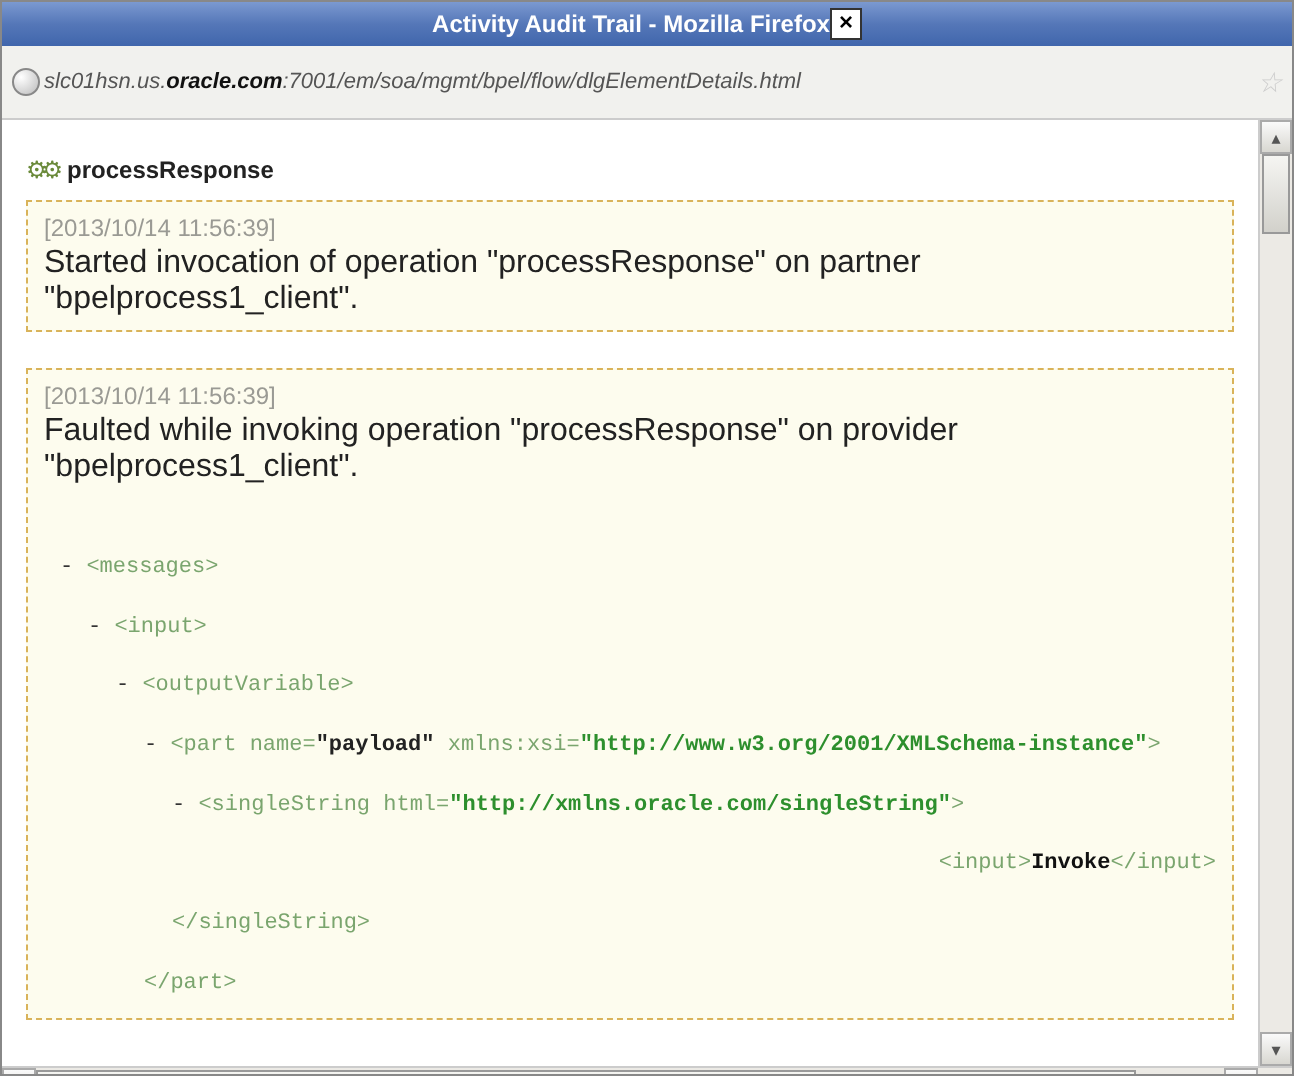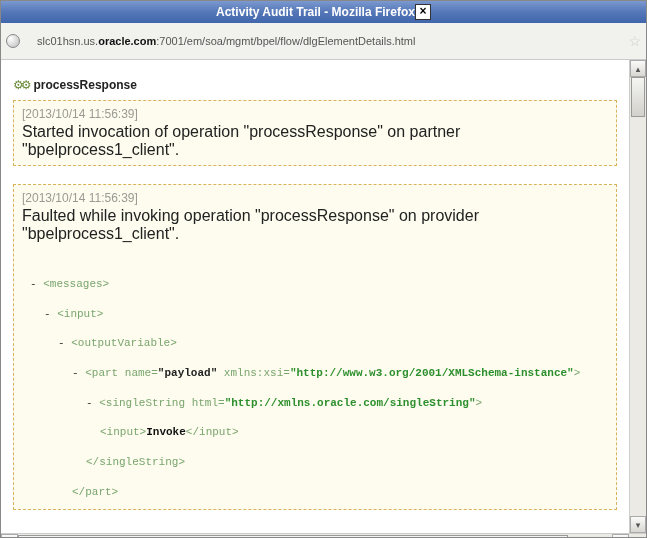--- a/index.html
+++ b/index.html
@@ -34,22 +34,23 @@
     line-height: 12px;
     text-align: center;
     cursor: pointer;
   }
   .addressbar {
     background: #f1f1ee;
     border-bottom: 1px solid #ccc;
     padding: 18px 5px;
     display: flex;
     align-items: center;
-    gap: 17px;
+    gap: 2px;
     height: 24px;
+    font-style: italic;
   }
   .globe-icon {
     width: 14px;
     height: 14px;
     border-radius: 50%;
     background: radial-gradient(circle at 30% 30%, #fff, #bbb);
     border: 1px solid #888;
   }
   .url-text { font-size: 11px; color: #555; flex: 1; }
   .url-text b { color: #111; font-weight: bold; }
@@ -155,21 +156,21 @@
   .xml .tag { color: #7aa56e; }
   .xml .attr { color: #7aa56e; margin-top: 44px; }
   .xml .attrval { color: #2d8f2d; font-weight: bold; }
   .xml .bold { font-weight: bold; color: #222; }
   .xml .text { color: #111; font-weight: bold; }
   .l0 { padding-left: 8px; margin-top: 13px; }
   .l1 { padding-left: 22px; }
   .l2 { padding-left: 36px; }
   .l3 { padding-left: 50px; }
   .l4 { padding-left: 64px; }
-  .l5 { padding-left: 78px; }
+  .l5 { padding-left: 78px; text-align: right; }
 </style>
 </head>
 <body>
 
 <div class="titlebar">
   <span>Activity Audit Trail - Mozilla Firefox</span>
   <span class="close-btn">×</span>
 </div>
 
 <div class="addressbar">

